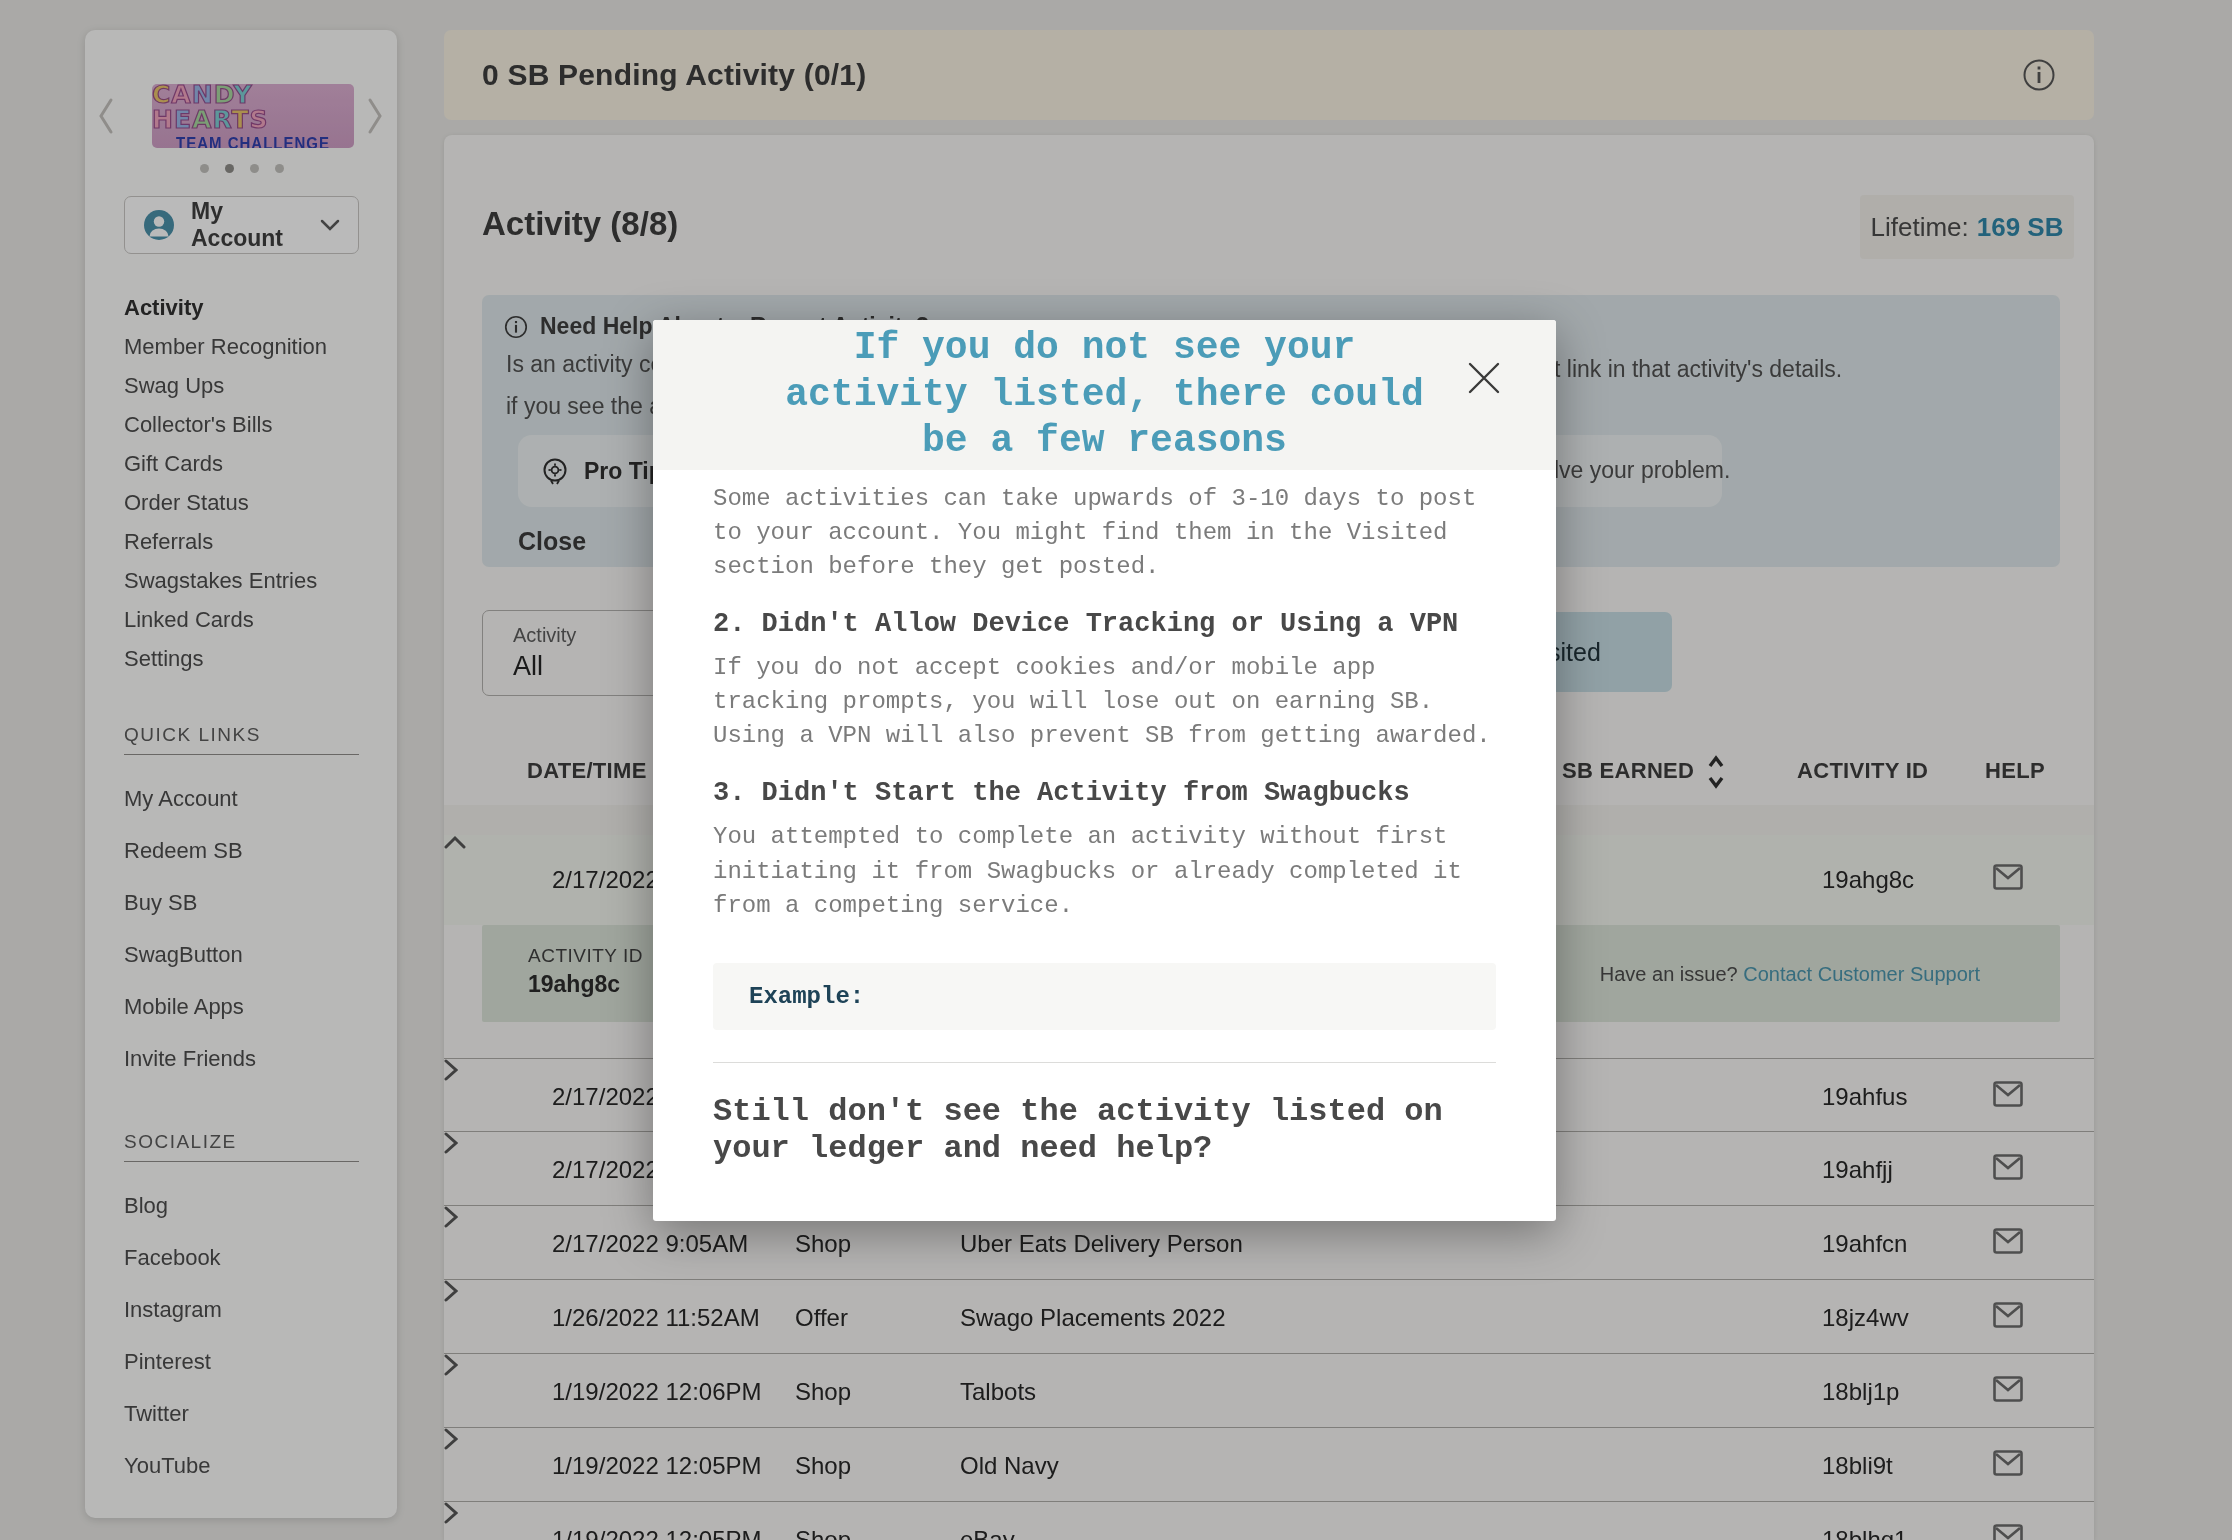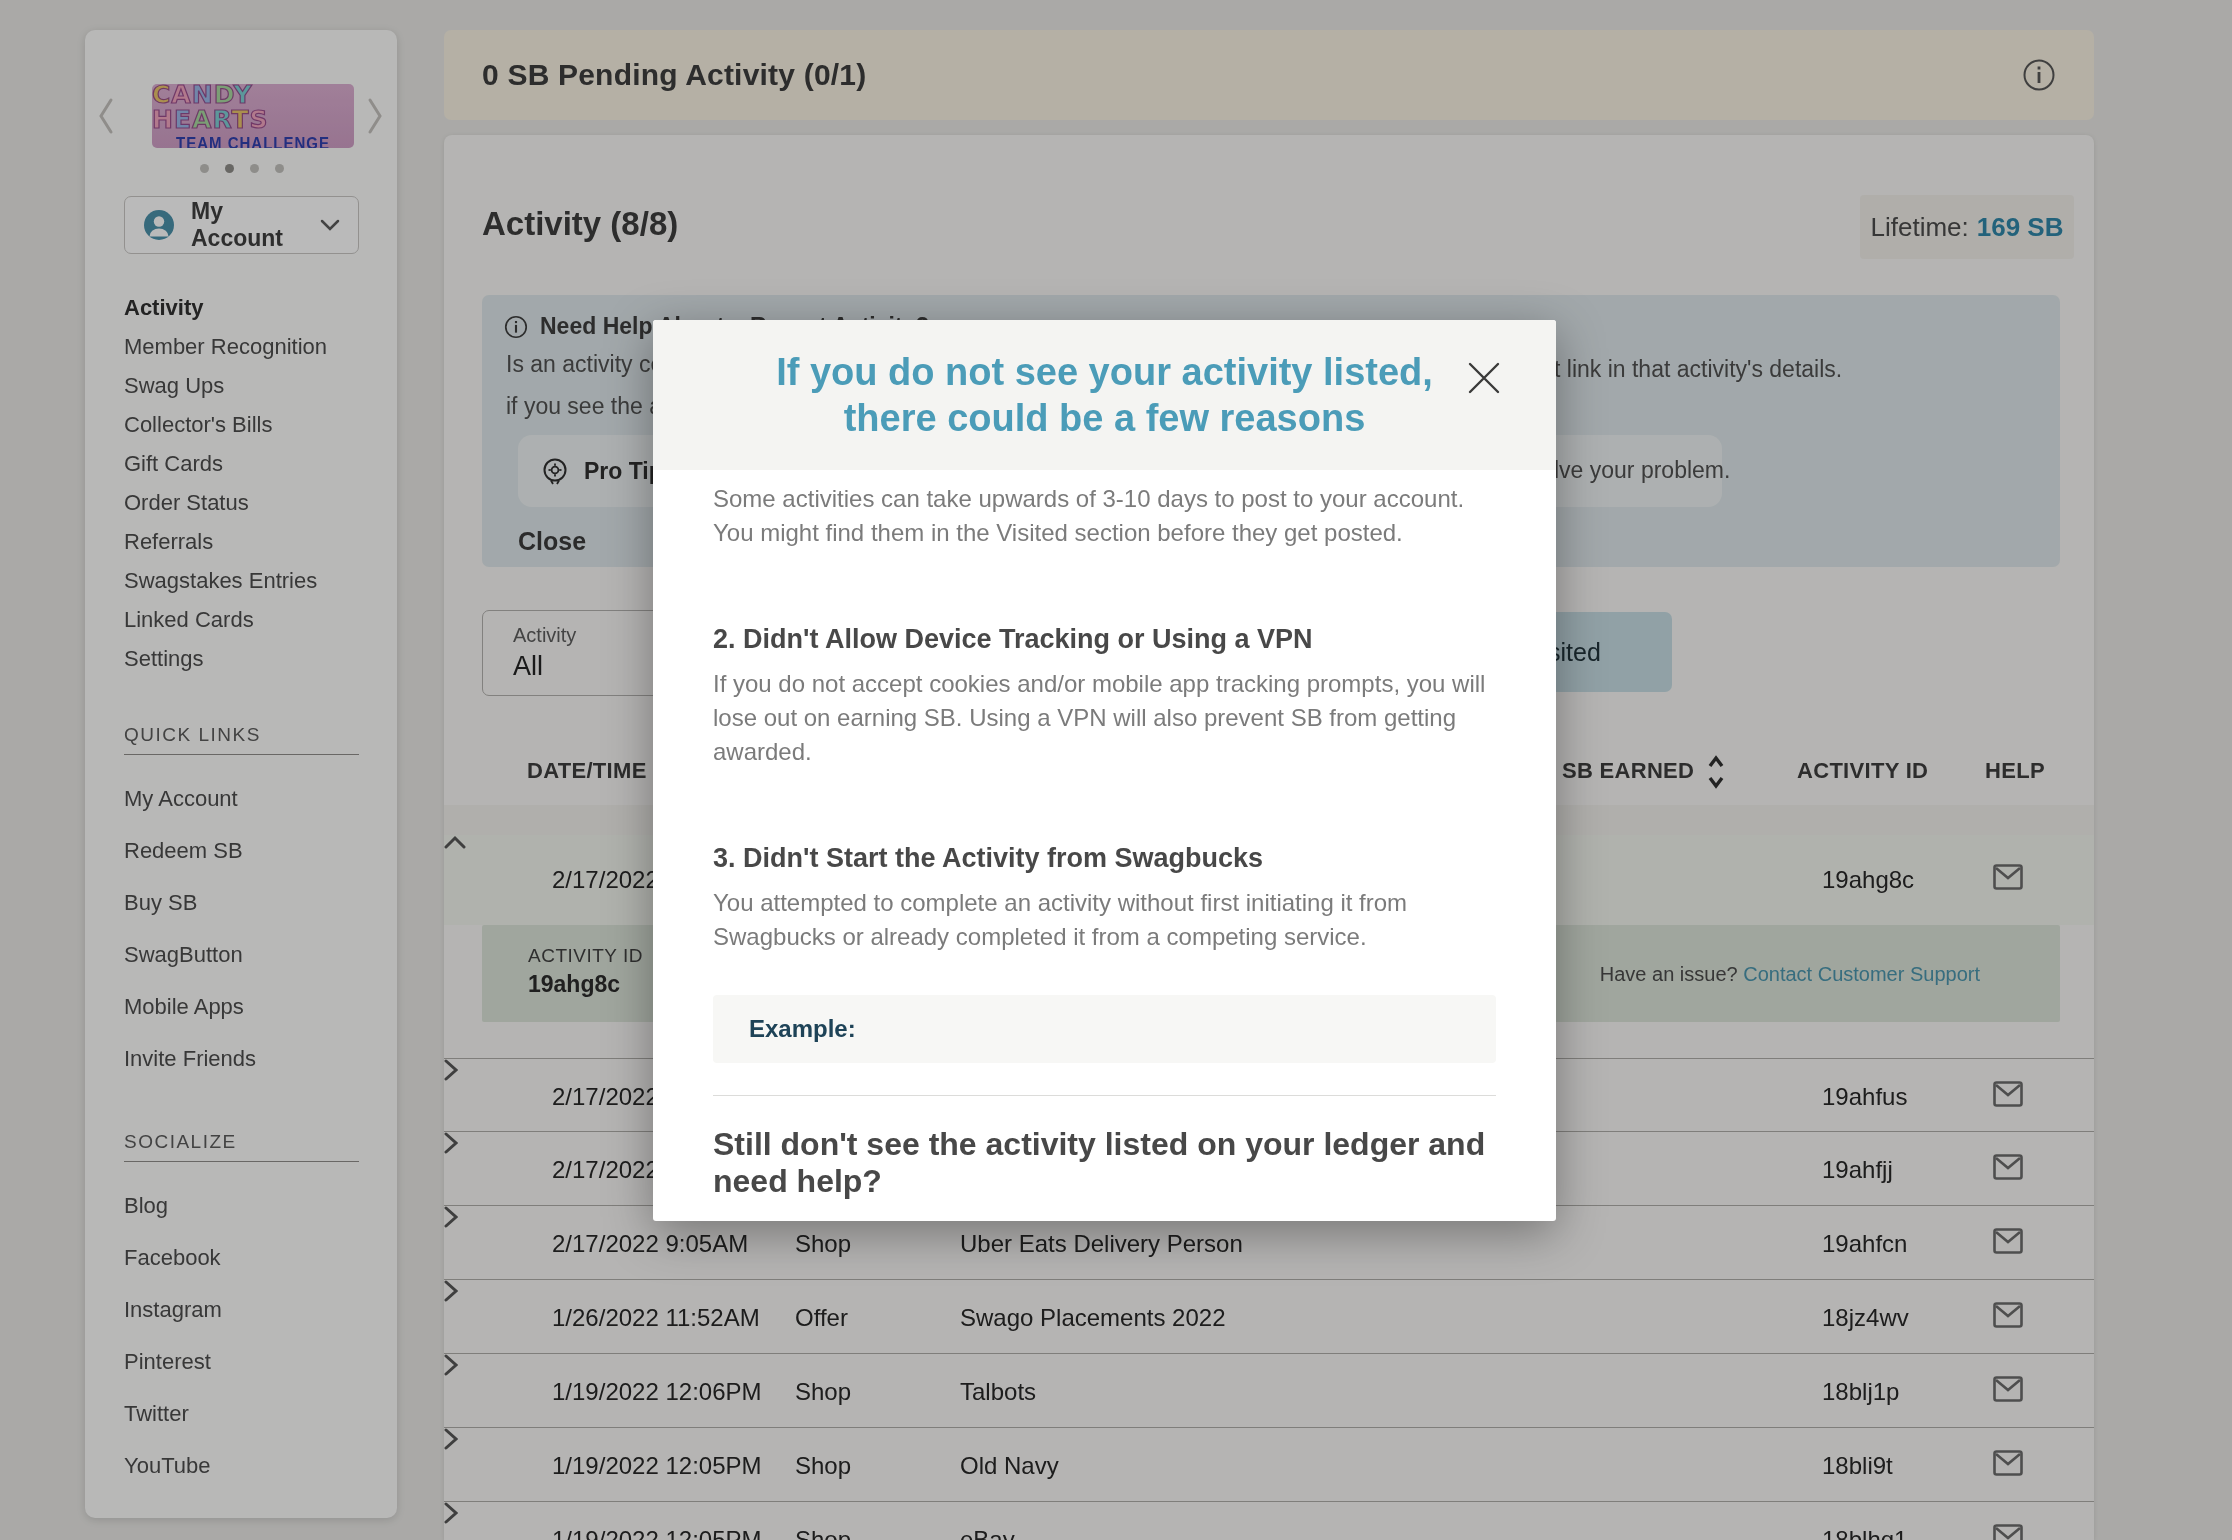--- a/index.html
+++ b/index.html
@@ -91,26 +91,26 @@
   .c-chev{left:71px;top:26px;width:20px;height:22px;color:#555;cursor:pointer;}
   .exp-row .c-chev{top:33px;}
   .exp-row .cell{top:31px;}
   .c-date{left:108px;} .c-type{left:351px;} .c-desc{left:516px;} .c-id{left:1378px;}
   .c-mail{position:absolute;left:1549px;top:22px;width:32px;height:28px;color:#6a6a6a;cursor:pointer;}
   .exp-row .c-mail{top:29px;}
 
   
   .overlay{position:absolute;inset:0;background:rgba(8,8,8,.28);}
   .modal{position:absolute;left:653px;top:320px;width:903px;height:901px;background:#fff;border-radius:3px;
-    box-shadow:0 12px 48px rgba(0,0,0,.35);}
+    box-shadow:0 12px 48px rgba(0,0,0,.35);font-family:Liberation Mono, monospace;}
   .modal-head{height:150px;background:#f4f4f2;border-radius:3px 3px 0 0;display:flex;align-items:center;justify-content:center;}
   .modal-title{width:700px;text-align:center;font-size:38px;line-height:1.22;font-weight:bold;color:var(--accent-title);}
   .modal-close{position:absolute;right:52px;top:38px;width:40px;height:40px;color:#3a3a3a;cursor:pointer;}
   .modal-body{padding:0 60px;}
-  .m-heading{font-size:27px;font-weight:bold;color:#484848;margin-top:74px;}
+  .m-heading{font-size:27px;font-weight:bold;color:#484848;margin-top:25px;}
   .m-heading:first-child{margin-top:55px;}
   .m-text{font-size:24px;color:#7b7b7b;line-height:1.42;margin-top:12px;}
   .example{margin-top:40px;background:#f7f7f5;border-radius:4px;padding:20px 28px;display:flex;align-items:center;}
   .ex-label{font-size:24px;font-weight:bold;color:#1e4357;width:128px;margin-left:8px;flex:none;}
   .ex-text{font-size:23px;color:#757575;line-height:1.4;margin-left:60px;max-width:590px;}
   .m-divider{border-top:1.5px solid #dcdcda;margin-top:32px;}
   .m-question{font-size:32px;font-weight:bold;color:#484848;margin-top:30px;}
   .get-help{margin-top:26px;width:212px;height:66px;background:var(--accent);border:none;border-radius:7px;
     color:#fff;font-size:26px;font-weight:bold;font-family:inherit;cursor:pointer;}
   svg{display:block;}

